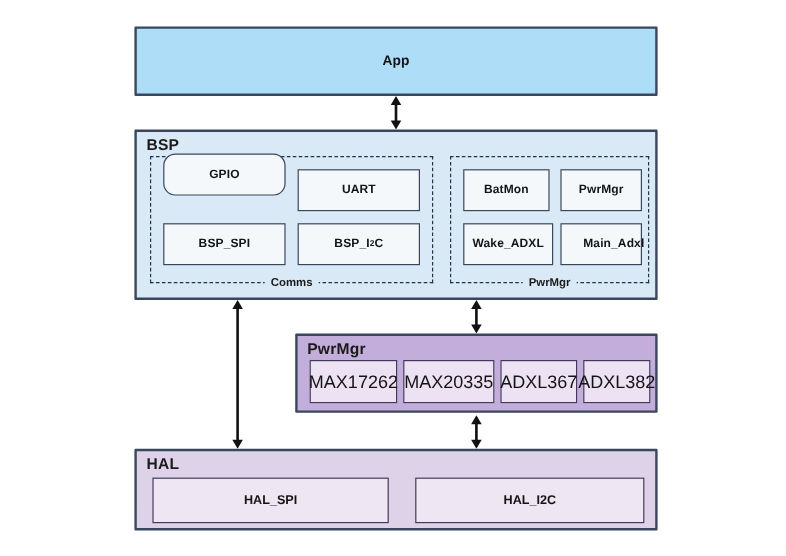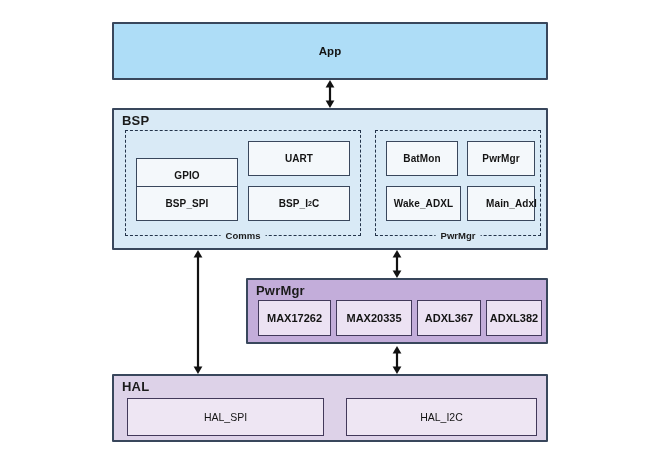--- a/index.html
+++ b/index.html
@@ -127,63 +127,63 @@
     letter-spacing: 0.1px;
     text-align: center;
   }
   .module sup {
     font-size: 7px;
     vertical-align: super;
     line-height: 0;
   }
 
   
-  .m-gpio     { left: 22px;  top: 48px; width: 102px; height: 35px; }
+  .m-gpio     { left: 22px;  top: 18px; width: 102px; height: 35px; border-radius: 10px; }
   .m-uart     { left: 134px; top: 31px; width: 102px; height: 35px; }
   .m-bspspi   { left: 22px;  top: 76px; width: 102px; height: 35px; }
   .m-bspi2c   { left: 134px; top: 76px; width: 102px; height: 35px; }
   
   .m-batmon   { left: 272px; top: 31px; width: 72px;  height: 35px; }
   .m-pwrmgr   { left: 353px; top: 31px; width: 68px;  height: 35px; text-align: right; }
   .m-wakeadxl { left: 272px; top: 76px; width: 75px;  height: 35px; }
   .m-mainadxl { left: 353px; top: 76px; width: 68px;  height: 35px; padding-left: 21px; }
 
   
   .driver-module {
     position: absolute;
     box-sizing: border-box;
     display: flex;
     align-items: center;
     justify-content: center;
     top: 20px;
     height: 36px;
     border: 1.8px solid #42395a;
     background: #ece2f3;
-    font-size: 11px;
-    font-weight: bold;
+    font-size: 15px;
+    font-weight: normal;
     color: #141414;
   }
   .d0 { left: 10px;  width: 73px; }
   .d1 { left: 88px;  width: 76px; }
   .d2 { left: 169px; width: 64px; }
   .d3 { left: 238px; width: 56px; }
 
   
   .hal-module {
     position: absolute;
     box-sizing: border-box;
     display: flex;
     align-items: center;
     justify-content: center;
     top: 22px;
     height: 38px;
     border: 1.8px solid #42395a;
     background: #eee6f3;
     font-size: 10.5px;
-    font-weight: normal;
+    font-weight: bold;
     color: #141414;
   }
   .h0 { left: 13px;  width: 197px; }
   .h1 { left: 232px; width: 191px; }
 
   
   .arrow {
     position: absolute;
   }
   .arrow svg { display: block; }

